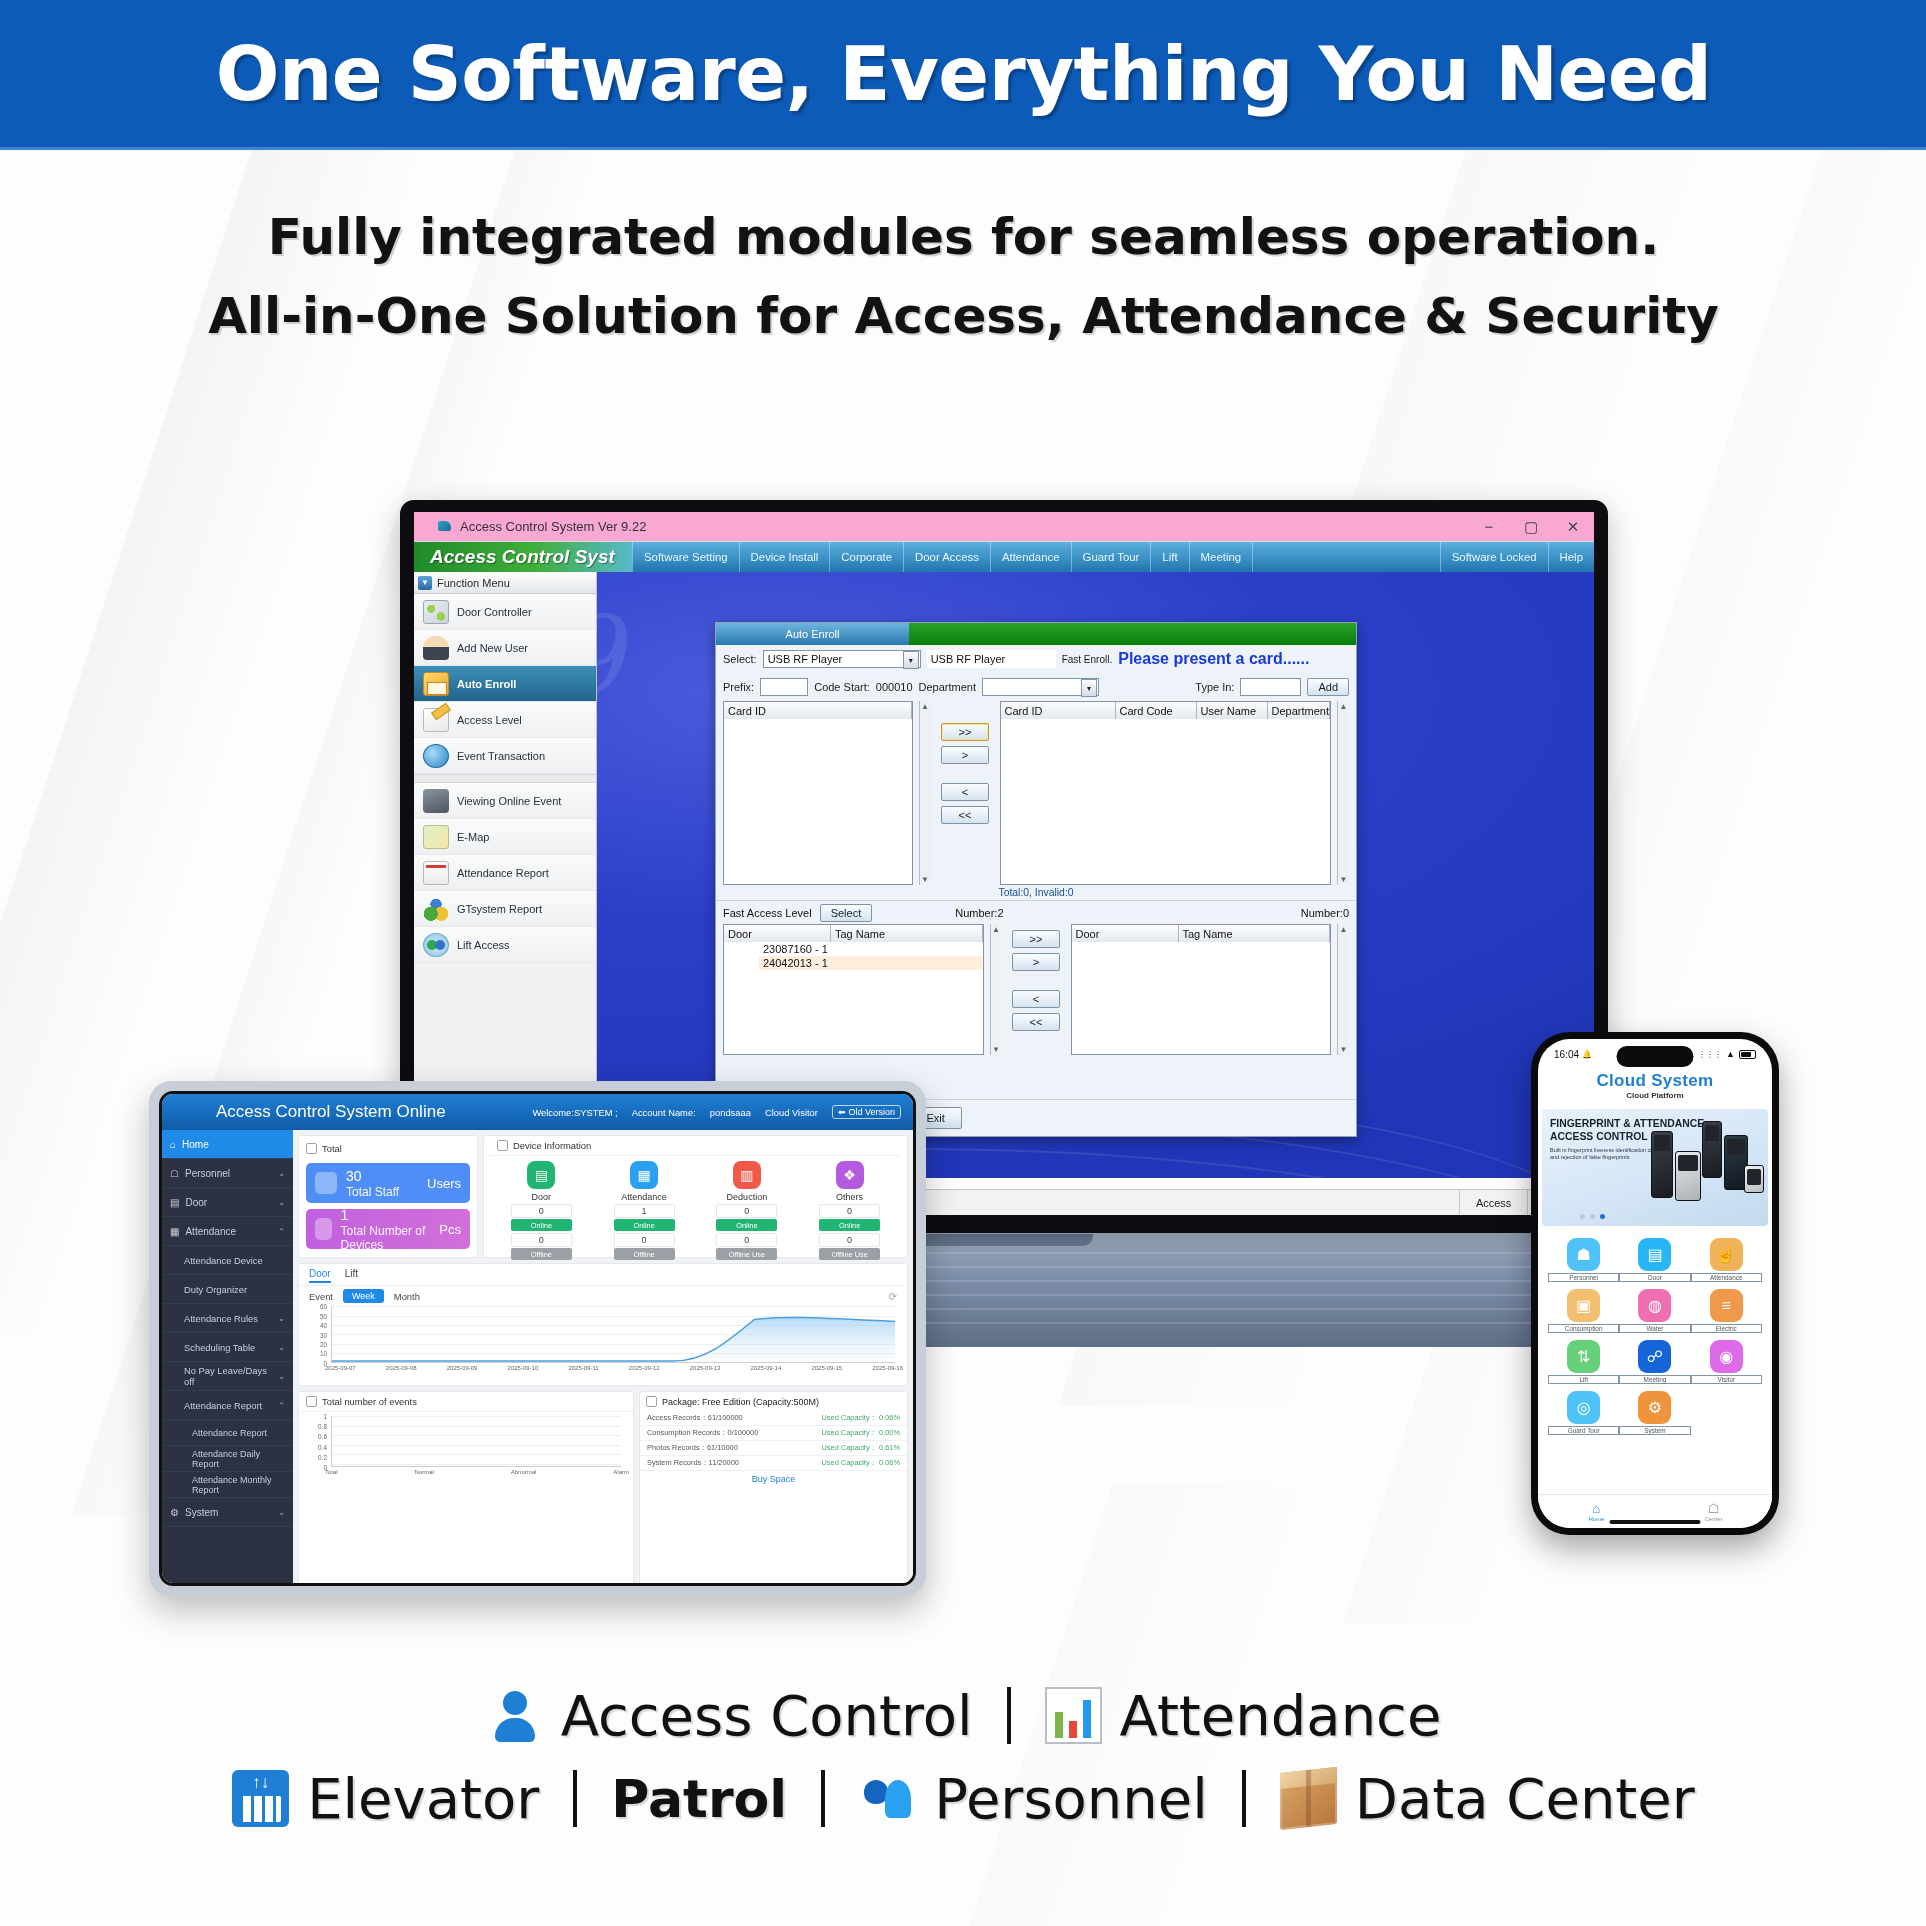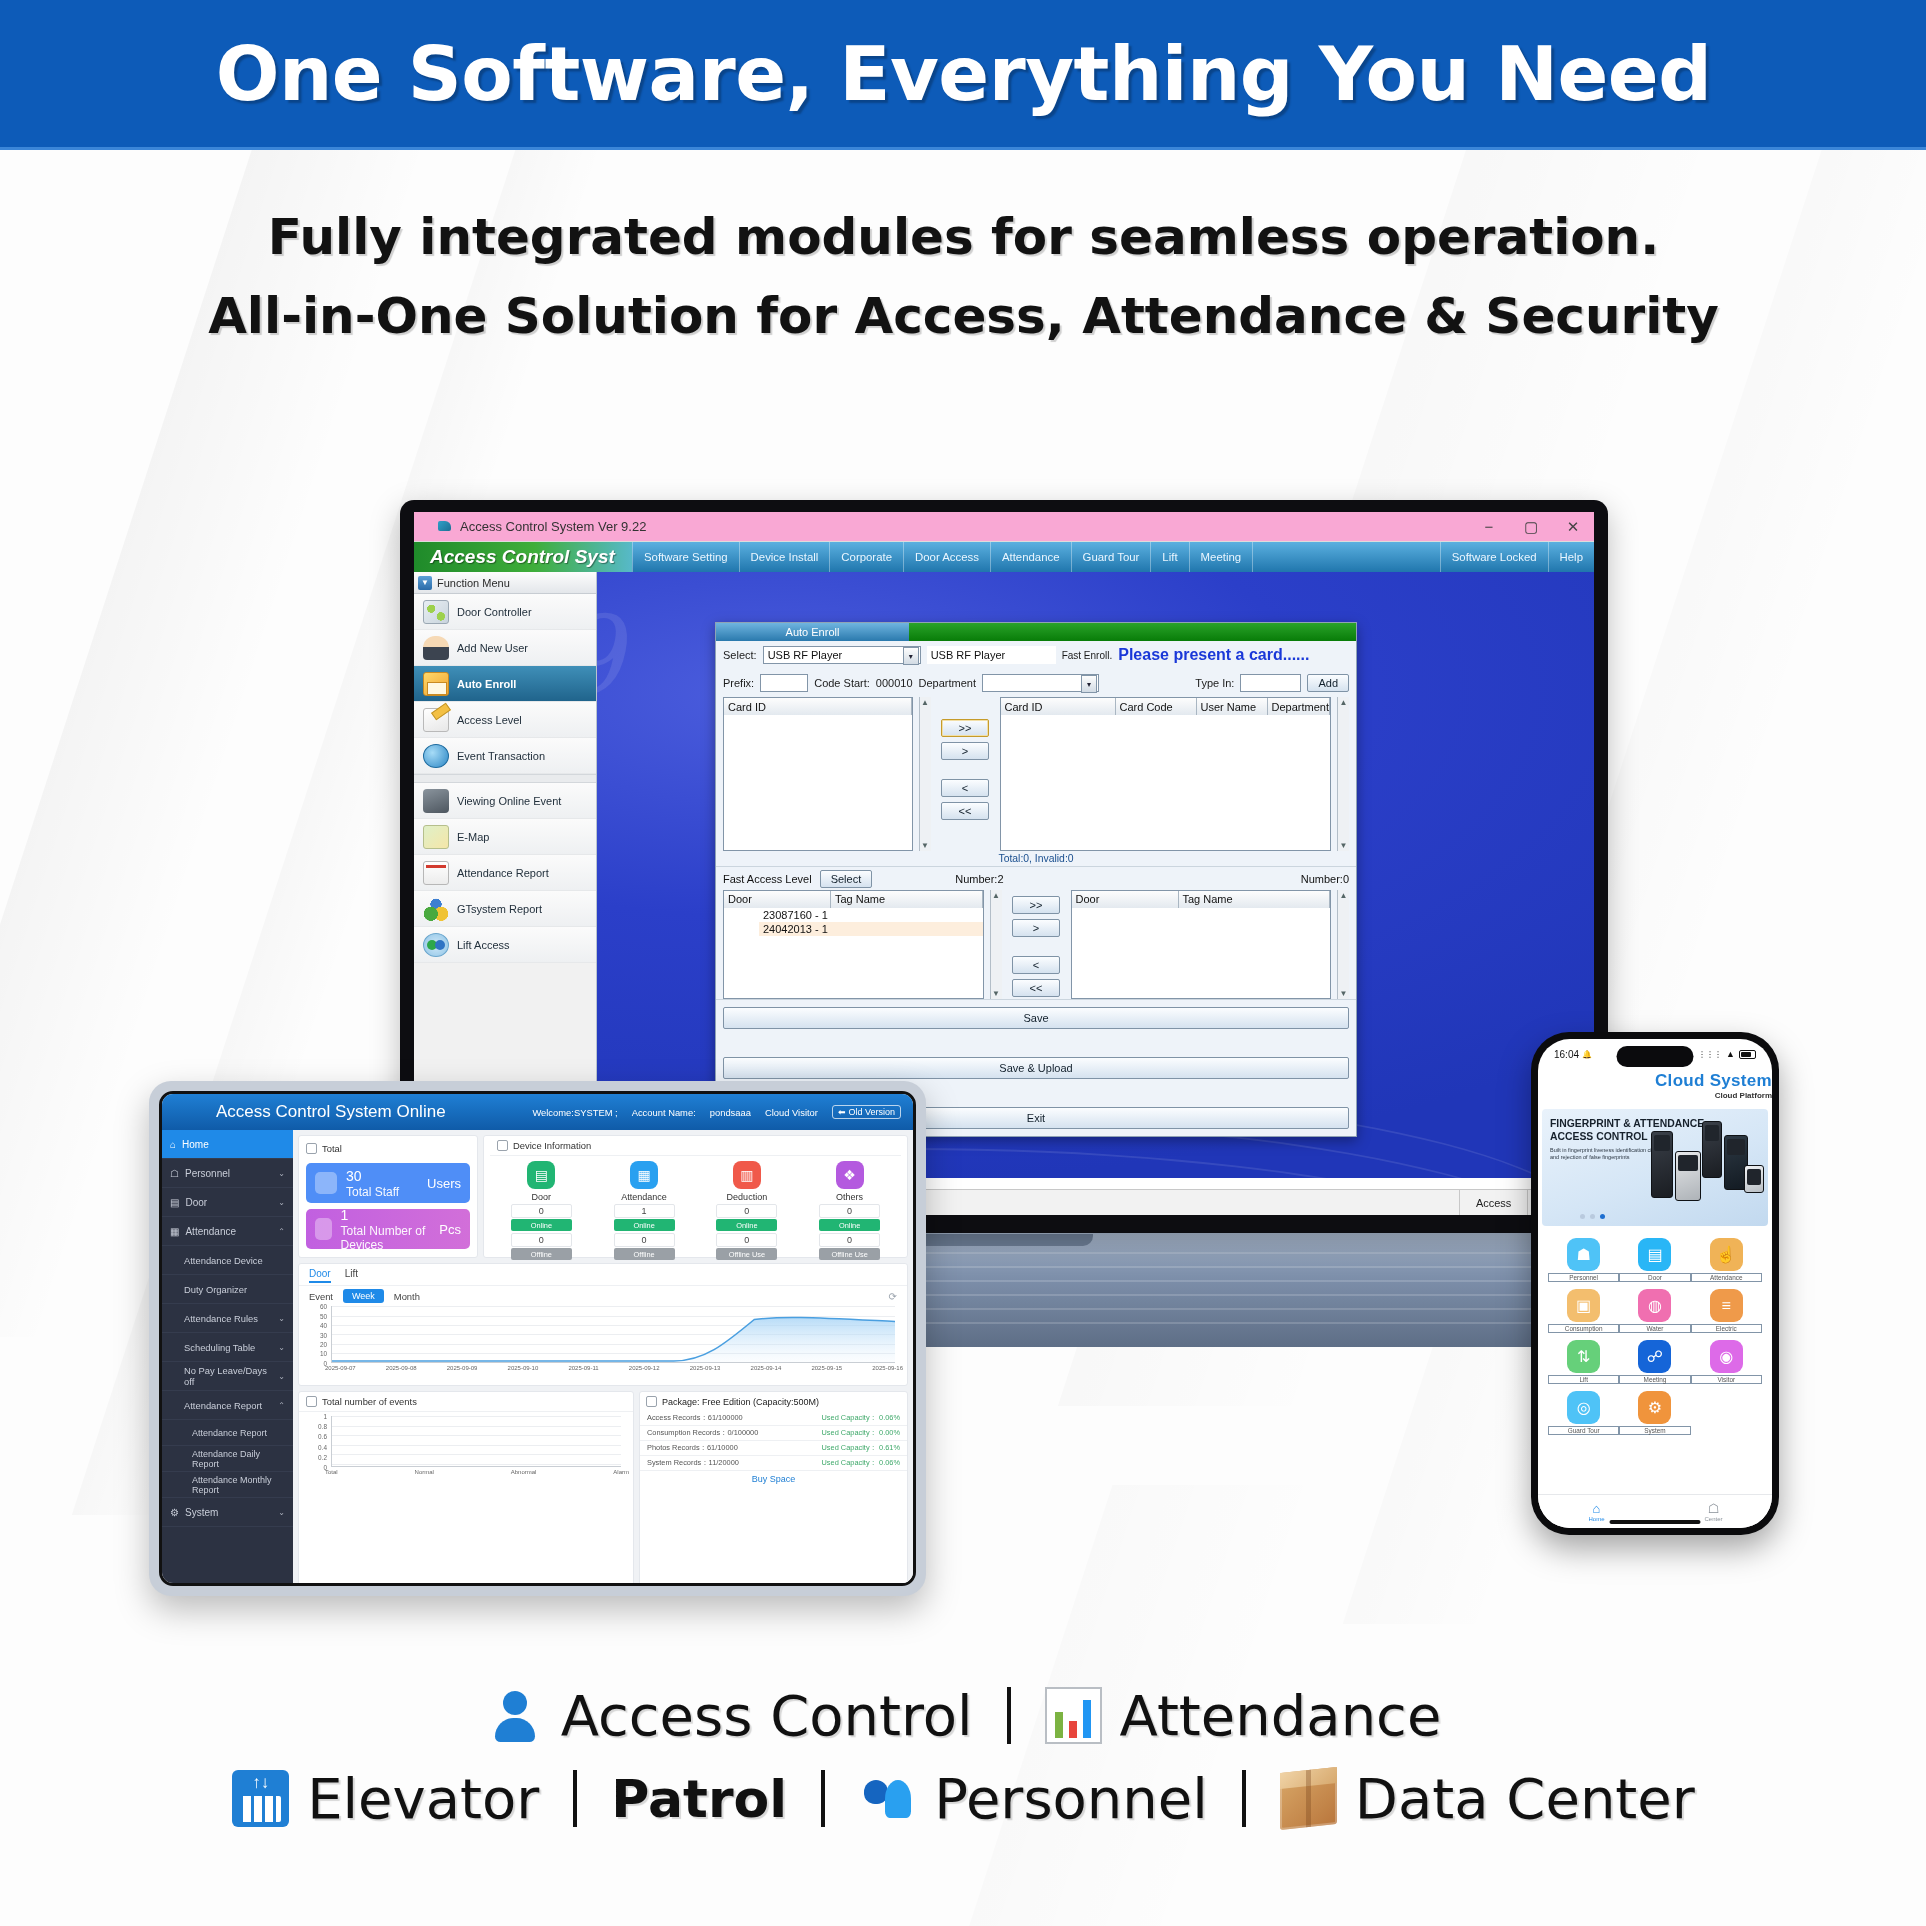--- a/index.html
+++ b/index.html
@@ -153,21 +153,21 @@
   .lb-row { font-size:11px; padding:1px 4px; color:#111;margin-left:35px; }
   .lb-row.alt { background:#fdeedd; }
   .scroll { width:12px; background:#eef1f4; border-left:1px solid #b3bec8;
      display:flex; flex-direction:column; justify-content:space-between; align-items:center; font-size:8px; color:#566; padding:1px 0;}
   .arrowcol { width:57px; display:flex; flex-direction:column; align-items:center; gap:5px; padding-top:22px; }
   .arrowcol .btn { width:48px; text-align:center; padding:2px 0; }
   .arrowcol .btn.hl { border:1px solid #c59b2b; box-shadow:0 0 0 1px #f2dfa6 inset; }
   .totalline { text-align:center; font-size:10.4px; color:#1a4f8f; padding:2px 0; }
   .falrow { display:flex; align-items:center; gap:8px; padding:3px 7px 2px 7px; font-size:11px; color:#111;
      border-top:1px solid #cbd5de; }
-  .dlg-foot { margin-top:auto; border-top:1px solid #cbd5de; padding:7px; display:flex; gap:28px;flex-direction:column; }
+  .dlg-foot { margin-top:auto; border-top:1px solid #cbd5de; padding:7px; display:flex; gap:10px; }
   .dlg-foot .btn { padding:4px 16px; }
 
   
   .statusbar { position:absolute; left:0; bottom:0; width:100%; height:26px; background:#f2f2f2;
      border-top:1px solid #c8c8c8; display:flex; align-items:center; justify-content:flex-end; font-size:11px; color:#222;}
   .statusbar div { border-left:1px solid #c8c8c8; padding:0 16px; height:100%; display:flex; align-items:center;}
 
   
   .tablet { position:absolute; left:149px; top:1081px; width:777px; height:515px; z-index:7;
      background:#c7ced8; border-radius:22px; padding:10px; box-shadow:0 14px 34px rgba(0,0,0,.26); }
@@ -231,21 +231,21 @@
 
   
   .phone { position:absolute; left:1531px; top:1032px; width:248px; height:503px; z-index:8;
      background:#0b0b0d; border-radius:38px; padding:7px; box-shadow:0 14px 32px rgba(0,0,0,.35);}
   .phone-inner { width:100%; height:100%; background:#fff; border-radius:32px; overflow:hidden; position:relative; }
   .notch { position:absolute; left:50%; transform:translateX(-50%); top:7px; width:77px; height:21px; background:#0b0b0d; border-radius:12px; z-index:4;}
   .ph-status { height:30px; display:flex; align-items:center; padding:0 16px; font-size:10px; color:#111; }
   .ph-status .rt { margin-left:auto; display:flex; align-items:center; gap:4px;}
   .batt { width:17px; height:9px; border:1px solid #111; border-radius:2px; position:relative; }
   .batt:after{content:"";position:absolute;left:1px;top:1px;bottom:1px;width:10px;background:#111;border-radius:1px;}
-  .ph-title { text-align:right; padding:2px 0 5px 0;}
+  .ph-title { text-align:center; padding:2px 0 5px 0;}
   .ph-title .b { font-size:17px; font-weight:bold; color:#1f7fd4; letter-spacing:0.3px;}
   .ph-title .s { font-size:8px; color:#333; font-weight:bold;}
   .hero { margin:4px 4px; height:117px; border-radius:4px; position:relative; overflow:hidden;
      background:linear-gradient(160deg,#e9f2fb 0%, #d5e6f6 55%, #c2d9ef 100%); padding:8px 8px 0 8px;}
   .hero h4 { font-size:10.4px; color:#16202b; line-height:13px; font-weight:bold;}
   .hero p { font-size:5.5px; color:#2b3642; margin-top:4px; line-height:7px; width:117px;}
   .devices { position:absolute; right:2px; top:8px; width:125px; height:95px; }
   .devices i { position:absolute; display:block; background:linear-gradient(160deg,#3a4049,#1a1d22);
      border-radius:3px; border:1px solid #0f1216;}
   .devices i:after{content:"";position:absolute;left:2px;top:3px;right:2px;height:16px;background:#20252c;border-radius:2px;}

